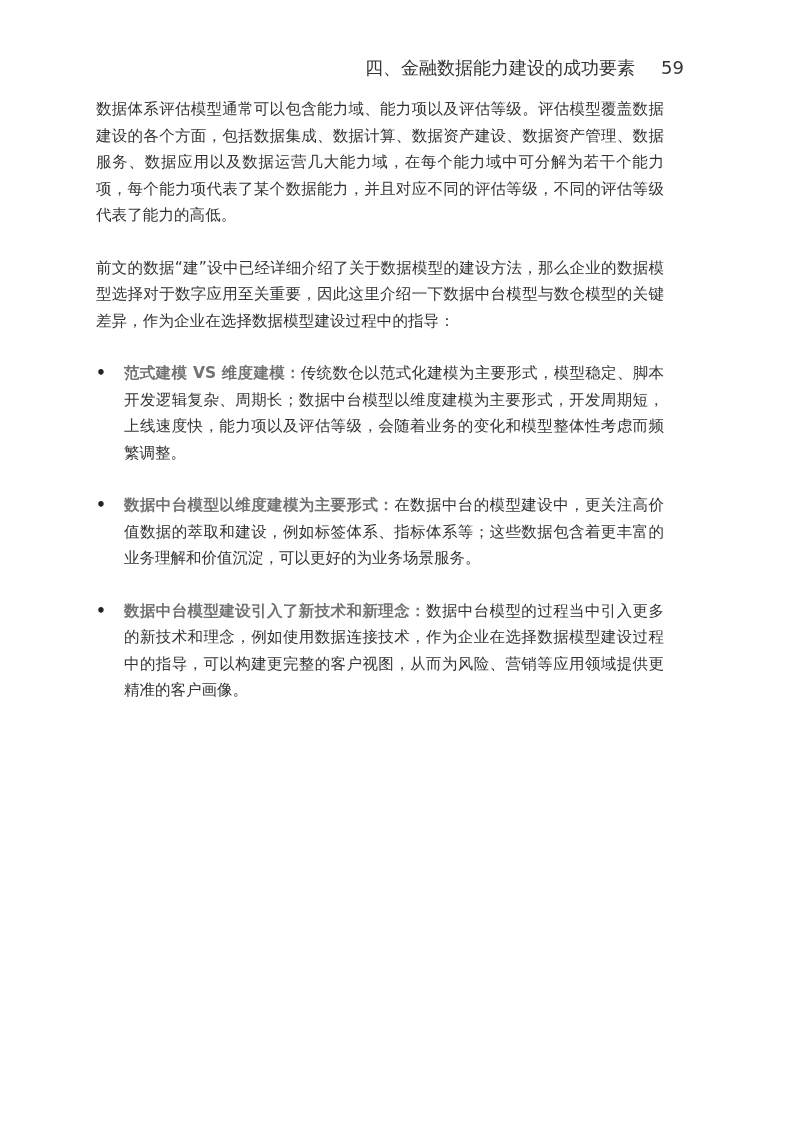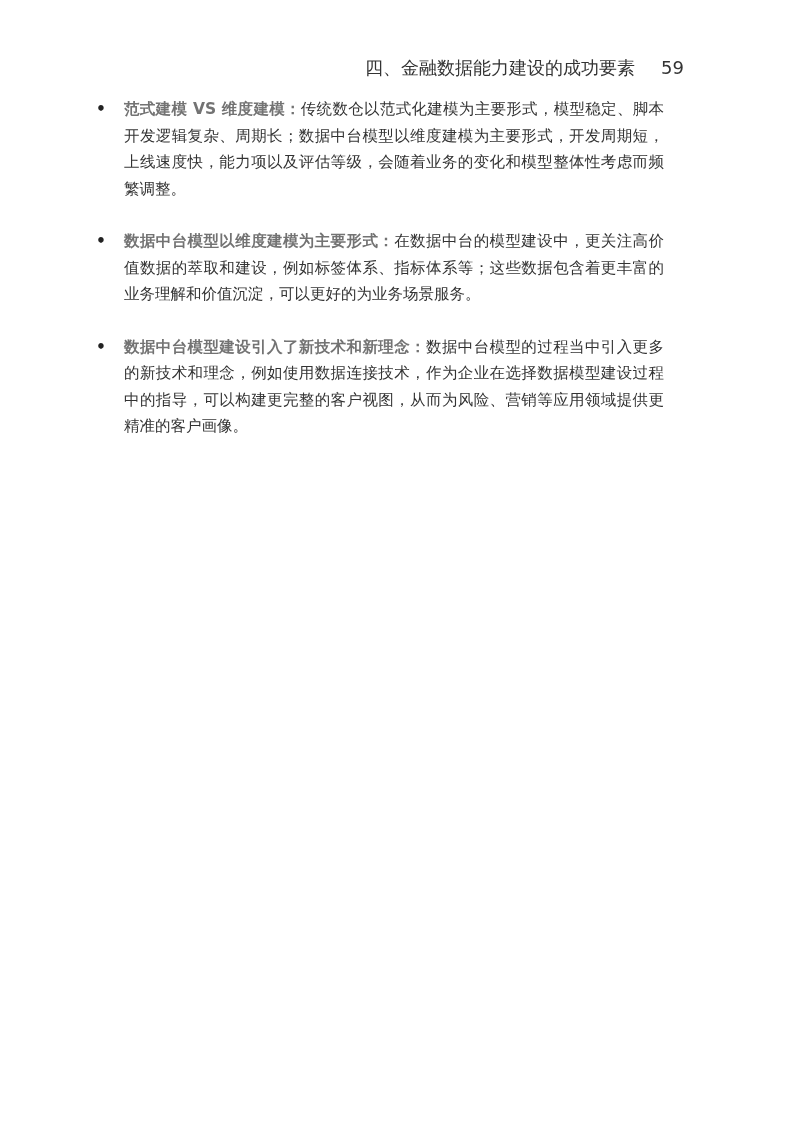--- a/index.html
+++ b/index.html
@@ -81,22 +81,24 @@
   </style>
 </head>
 <body>
 
 <div class="running-header">
   <span>四、金融数据能力建设的成功要素</span>
   <span>59</span>
 </div>
 
 <div class="content">
+  <p class="para">数据体系评估模型通常可以包含能力域、能力项以及评估等级。评估模型覆盖数据建设的各个方面，包括数据集成、数据计算、数据资产建设、数据资产管理、数据服务、数据应用以及数据运营几大能力域，在每个能力域中可分解为若干个能力项，每个能力项代表了某个数据能力，并且对应不同的评估等级，不同的评估等级代表了能力的高低。</p>
 
 
+  <p class="para">前文的数据“建”设中已经详细介绍了关于数据模型的建设方法，那么企业的数据模型选择对于数字应用至关重要，因此这里介绍一下数据中台模型与数仓模型的关键差异，作为企业在选择数据模型建设过程中的指导：</p>
 
   <ul class="bullet-list">
     <li class="bullet-item">
       <span class="bullet-dot">•</span>
       <span class="lead">范式建模 VS 维度建模：</span><span>传统数仓以范式化建模为主要形式，模型稳定、脚本开发逻辑复杂、周期长；数据中台模型以维度建模为主要形式，开发周期短，上线速度快，能力项以及评估等级，会随着业务的变化和模型整体性考虑而频繁调整。</span>
     </li>
     <li class="bullet-item">
       <span class="bullet-dot">•</span>
       <span class="lead">数据中台模型以维度建模为主要形式：</span><span>在数据中台的模型建设中，更关注高价值数据的萃取和建设，例如标签体系、指标体系等；这些数据包含着更丰富的业务理解和价值沉淀，可以更好的为业务场景服务。</span>
     </li>

